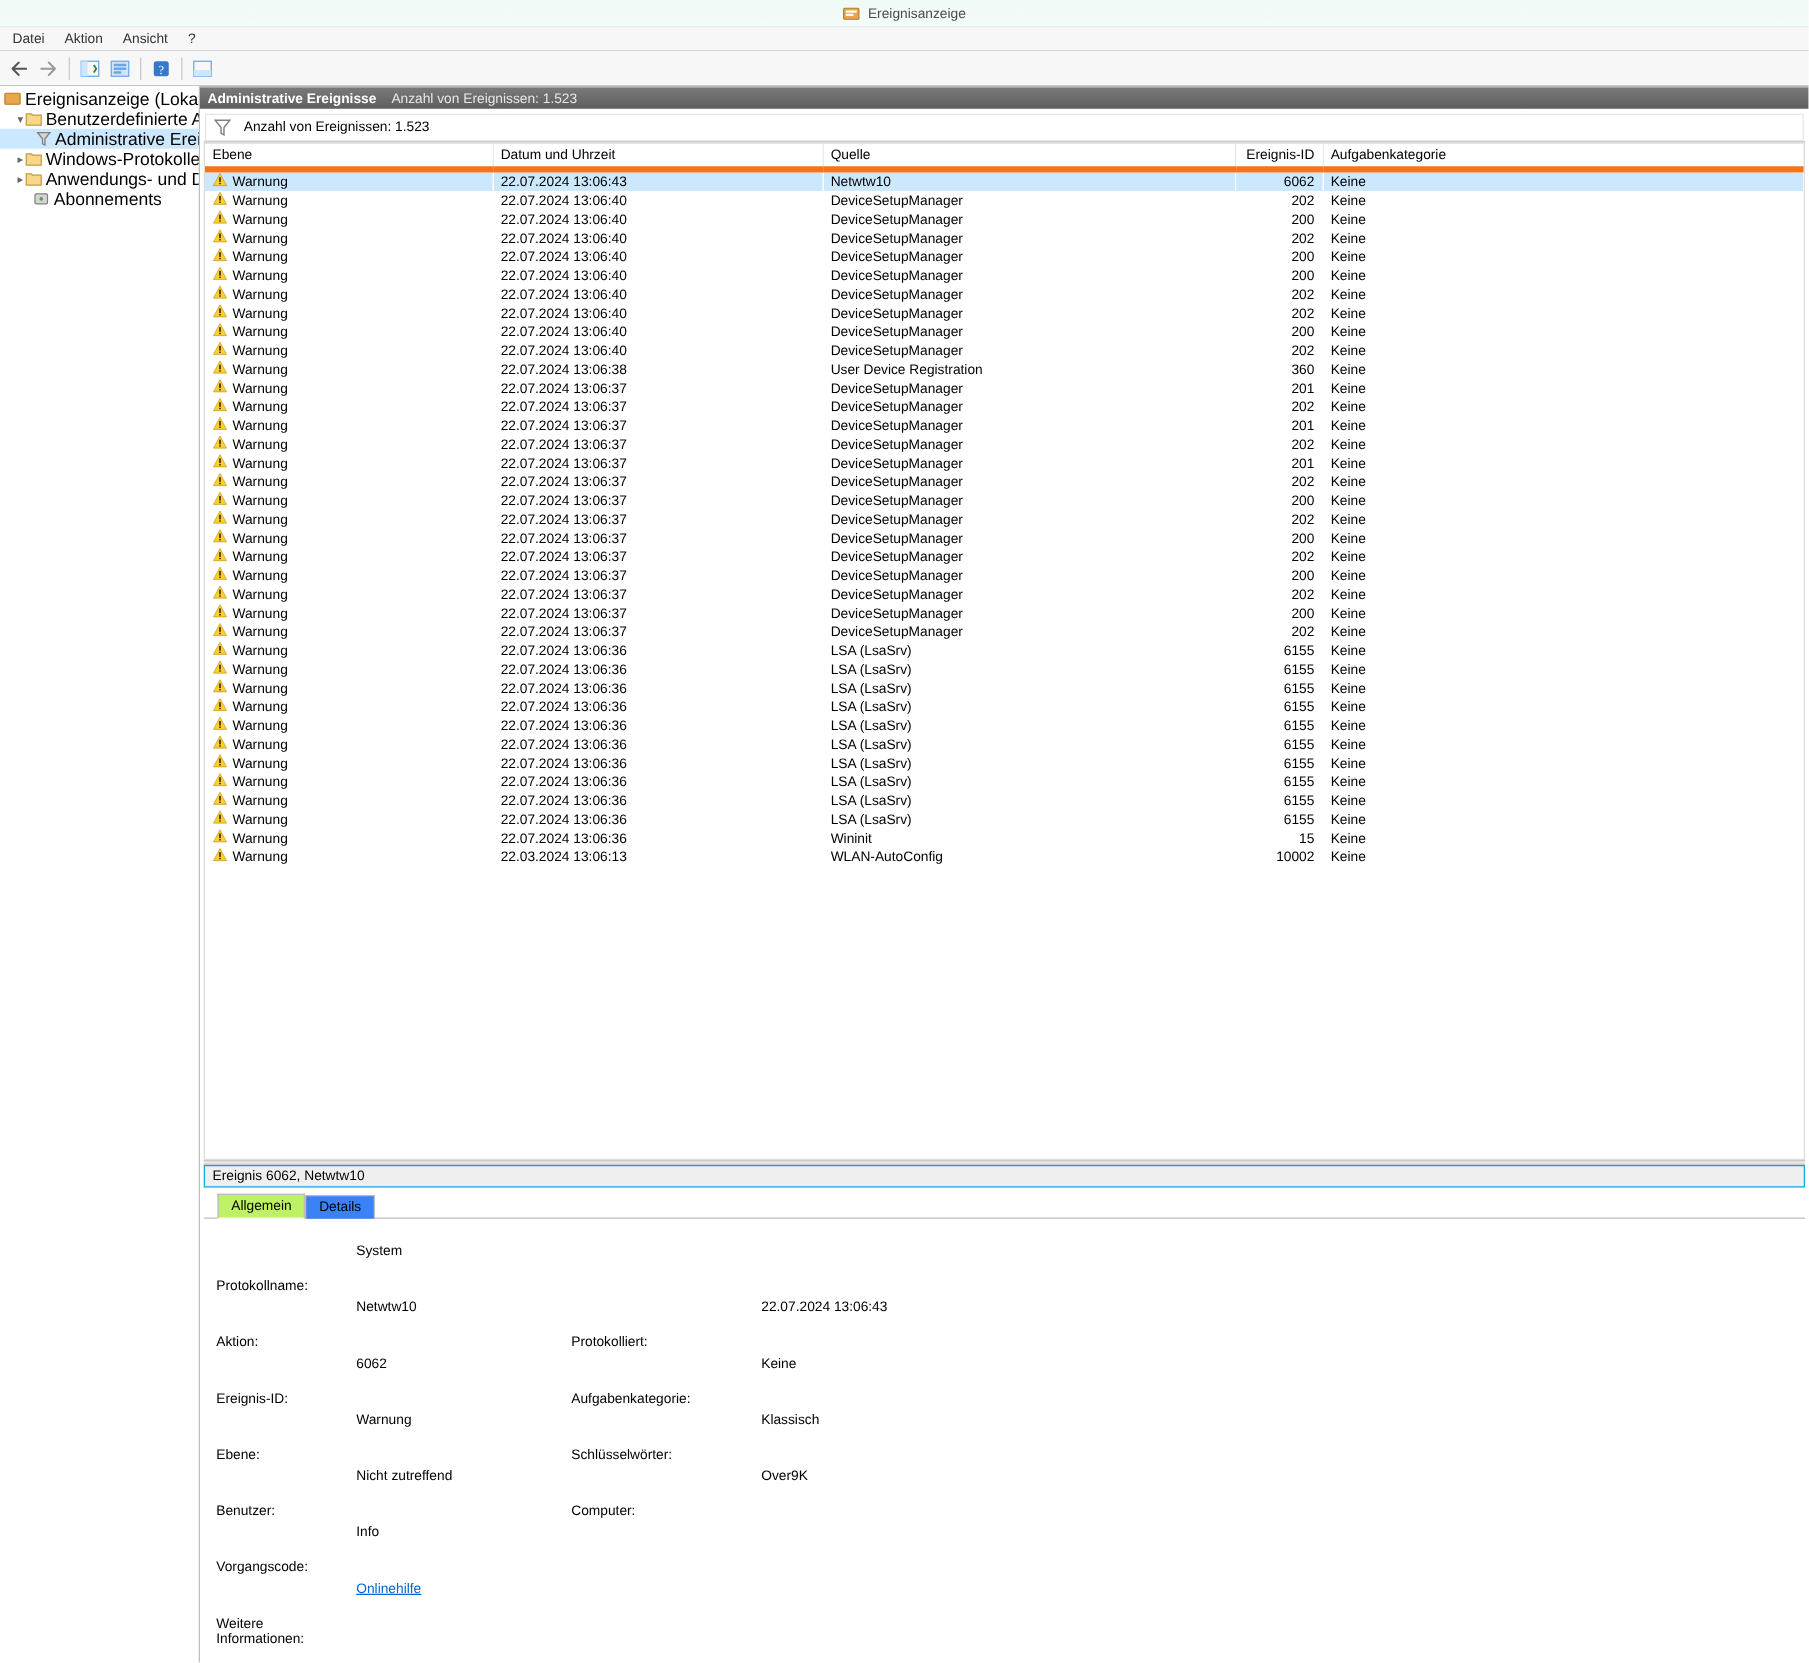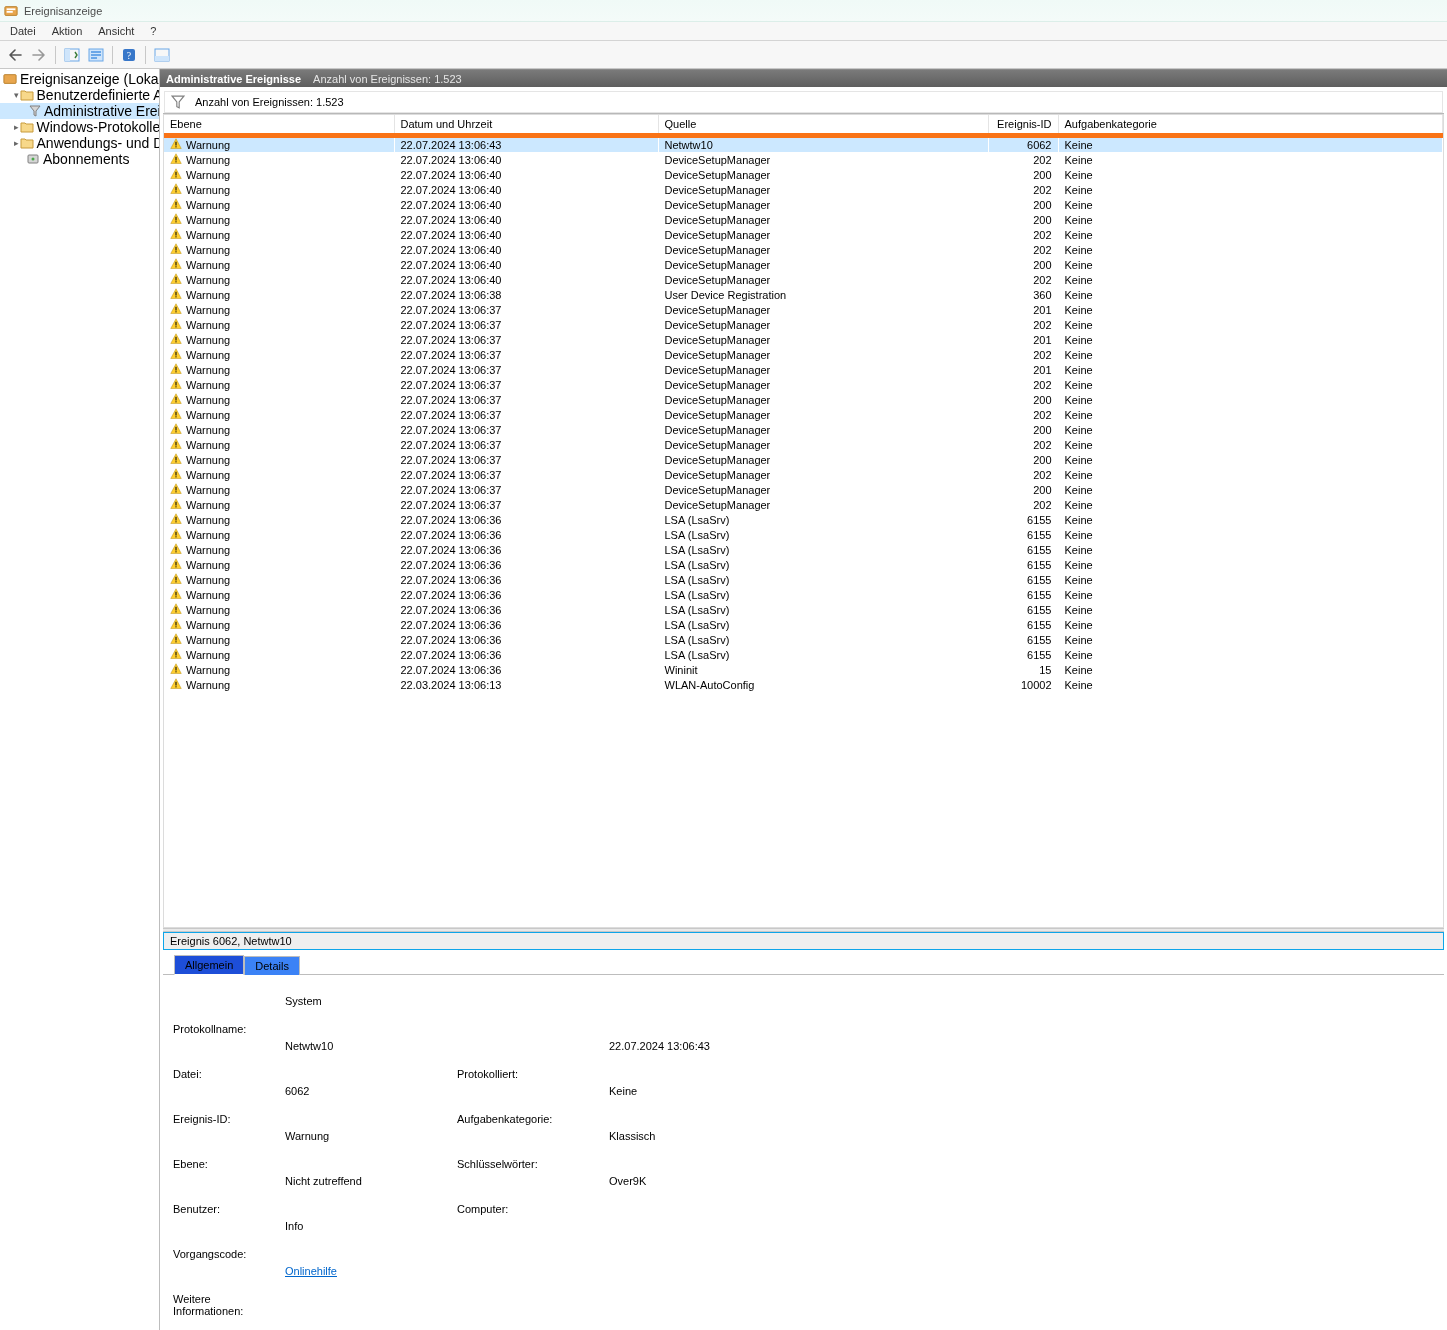--- a/index.html
+++ b/index.html
@@ -1,18 +1,18 @@
 <!DOCTYPE html>
 <html><head>
 <meta charset="utf-8">
 <style>
 * { box-sizing: border-box; margin: 0; padding: 0; }
 body { font-family: "Segoe UI", Tahoma, sans-serif; font-size: 11px; background: #fff; color: #000; overflow: hidden; }
 
-.title-bar { height: 22px; background: linear-gradient(#f0faf7,#f4fbf9); display: flex; align-items: center; padding: 0 4px; border-bottom: 1px solid #dceee9; }
+.title-bar { height: 22px; background: linear-gradient(#f0faf7,#f4fbf9); display: flex; align-items: center; padding: 0 4px; border-bottom: 1px solid #dceee9; justify-content: center; }
 .title-bar .app-icon { width: 14px; height: 14px; margin-right: 6px; display: inline-flex; }
 .title-bar .title { font-size: 11px; color: #4c4c4c; }
 
 .menu-bar { height: 19px; background: #f7f7f7; border-bottom: 1px solid #d4d4d4; display: flex; align-items: center; padding: 0 2px; }
 .menu-bar .item { padding: 2px 8px; color: #333; cursor: default; }
 
 .tool-bar { height: 28px; background: #f7f7f7; border-bottom: 1px solid #c8c8c8; display: flex; align-items: center; padding: 0 4px; gap: 2px; }
 .tool-bar .sep { width: 1px; height: 18px; background: #c8c8c8; margin: 0 3px; }
 .tool-bar .btn { width: 22px; height: 22px; display: inline-flex; align-items: center; justify-content: center; border: 1px solid transparent; border-radius: 2px; cursor: default; }
 
@@ -45,21 +45,21 @@
 .grid .lvl-cell { display: flex; align-items: center; gap: 4px; }
 
 .icon-warning { width: 12px; height: 12px; display: inline-block; }
 
 .splitter { height: 4px; background: #e8e8e8; border-top: 1px solid #c8c8c8; border-bottom: 1px solid #c8c8c8; cursor: row-resize; margin: 0 3px; }
 
 .details-title { height: 18px; background: #efefef; border: 1px solid #0ea5e9; margin: 0 3px; display: flex; align-items: center; padding: 0 6px; font-size: 11px; }
 
 .tabs { display: flex; align-items: flex-end; height: 24px; padding: 3px 10px 0 14px; gap: 0; }
 .tab { padding: 3px 10px; font-size: 11px; border: 1px solid #bdbdbd; border-bottom: none; background: #3b82f6; position: relative; top: 1px; cursor: default; }
-.tab.active { background: #1d4ed8; z-index: 2; border-bottom: 1px solid #fff; }
+.tab.active { background: #bef264; z-index: 2; border-bottom: 1px solid #fff; }
 
 .details-body { flex: 0 0 auto; margin: 0 3px 3px 3px; padding: 6px 10px 10px 10px; border-top: 1px solid #bdbdbd; }
 
 .msg-box { border: 1px solid #aaa; background: #f1f1f1; height: 150px; padding: 4px 6px; font-size: 11px; margin-top: 0; }
 
 .props { margin-top: 14px; display: grid; grid-template-columns: 100px 160px 140px 220px; row-gap: 5px; column-gap: 12px; font-size: 11px; }
 .props .k { color: #000; margin-top: 28px; }
 .props a { color: #0066cc; text-decoration: underline; }
 
 svg { display: block; }
@@ -830,21 +830,21 @@
     </div>
 
     <div class="details-body">
 
       <div class="props">
         <span class="k">Protokollname:</span>
         <span>System</span>
         <span></span>
           <span></span>
 
-        <span class="k">Datei:</span>
+        <span class="k">Aktion:</span>
         <span>Netwtw10</span>
         <span class="k">Protokolliert:</span>
         <span>22.07.2024 13:06:43</span>
 
         <span class="k">Ereignis-ID:</span>
         <span>6062</span>
         <span class="k">Aufgabenkategorie:</span>
         <span>Keine</span>
 
         <span class="k">Ebene:</span>

